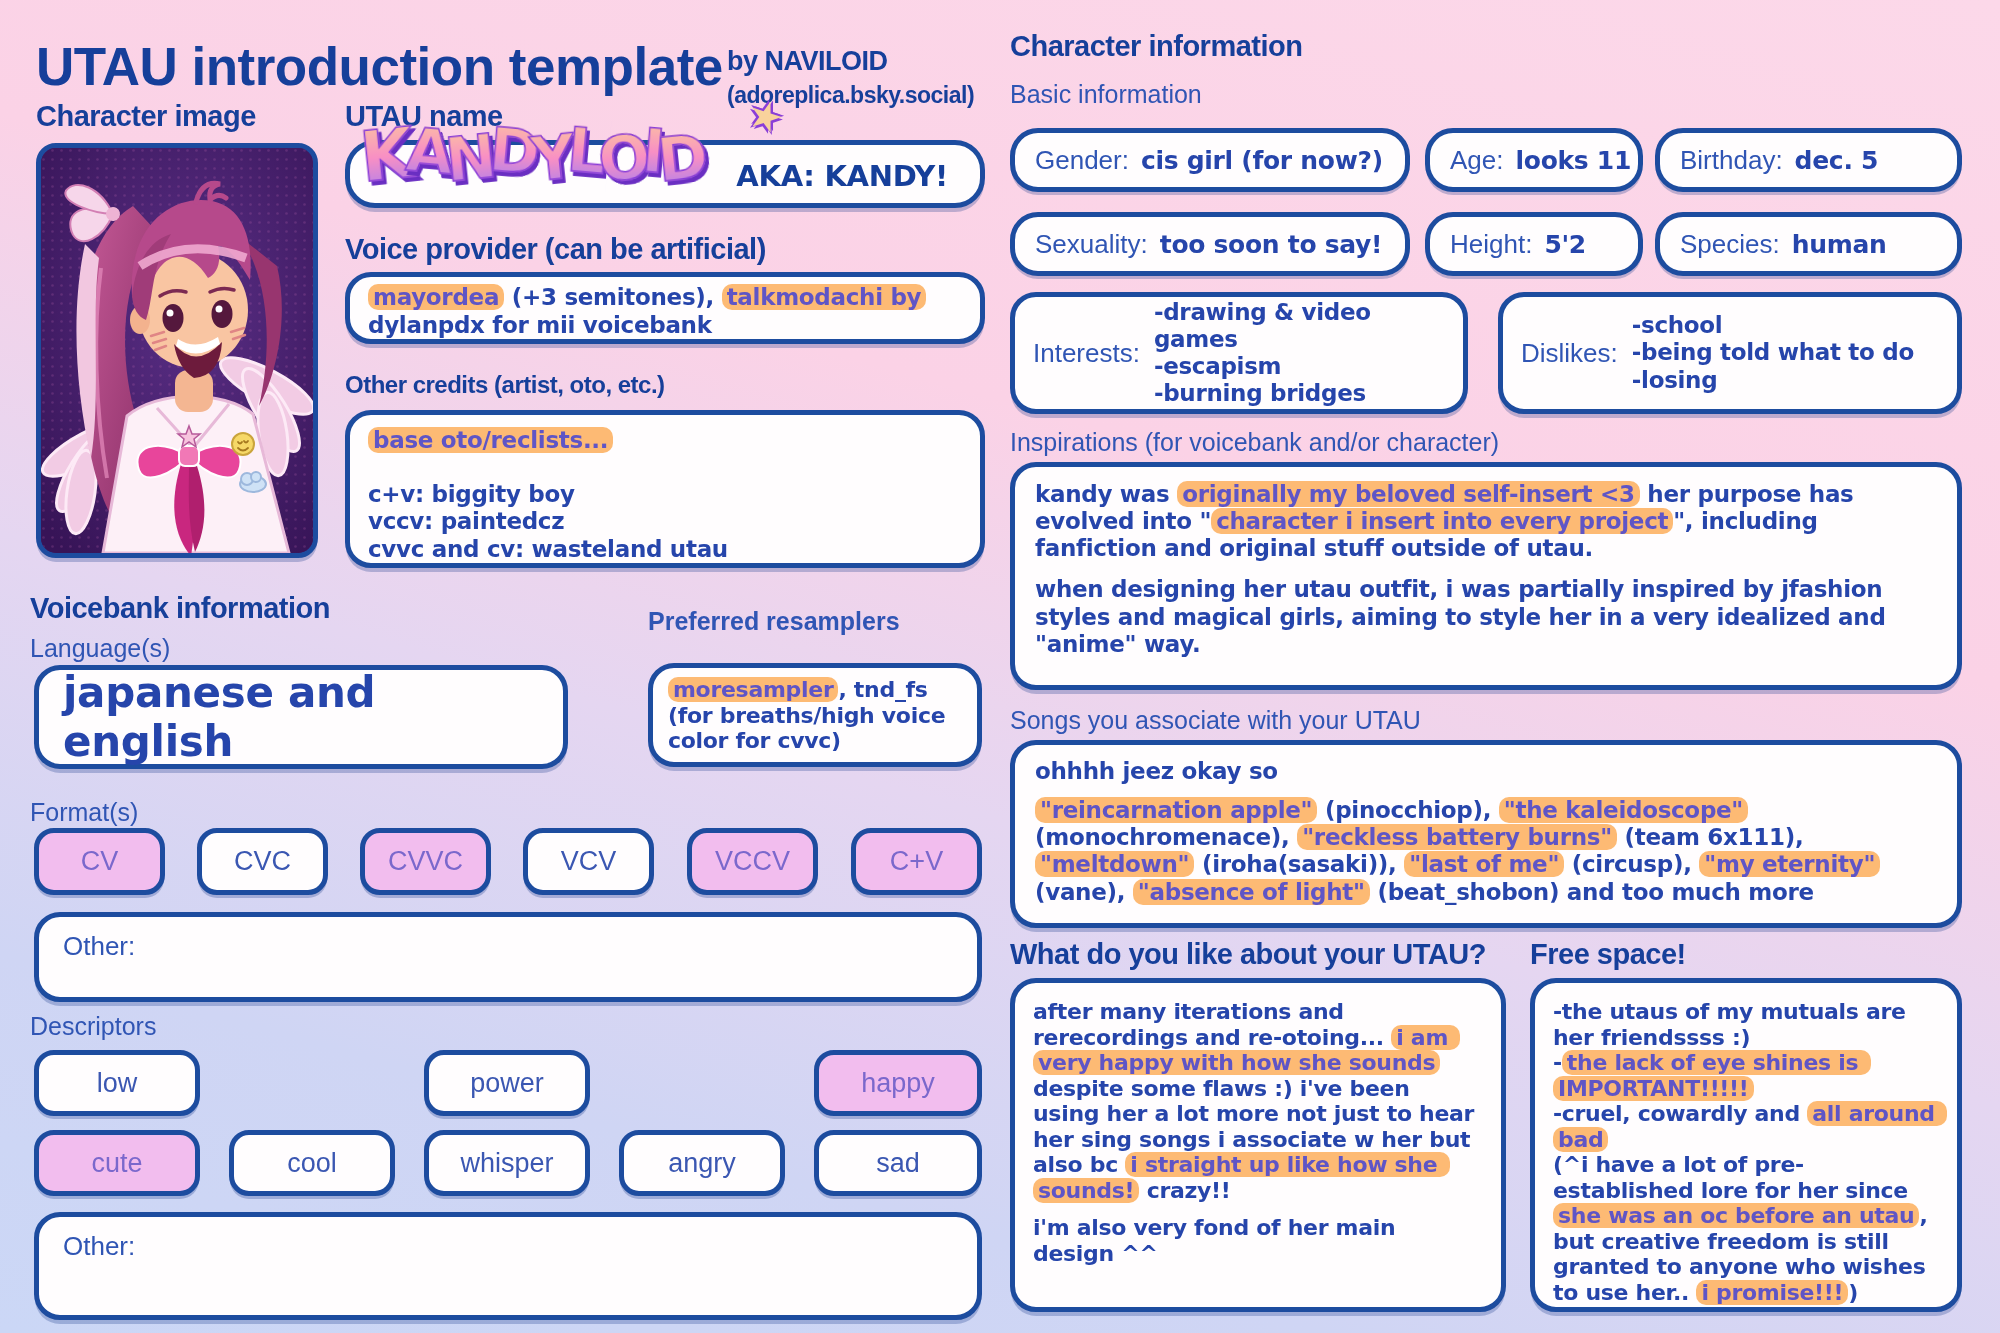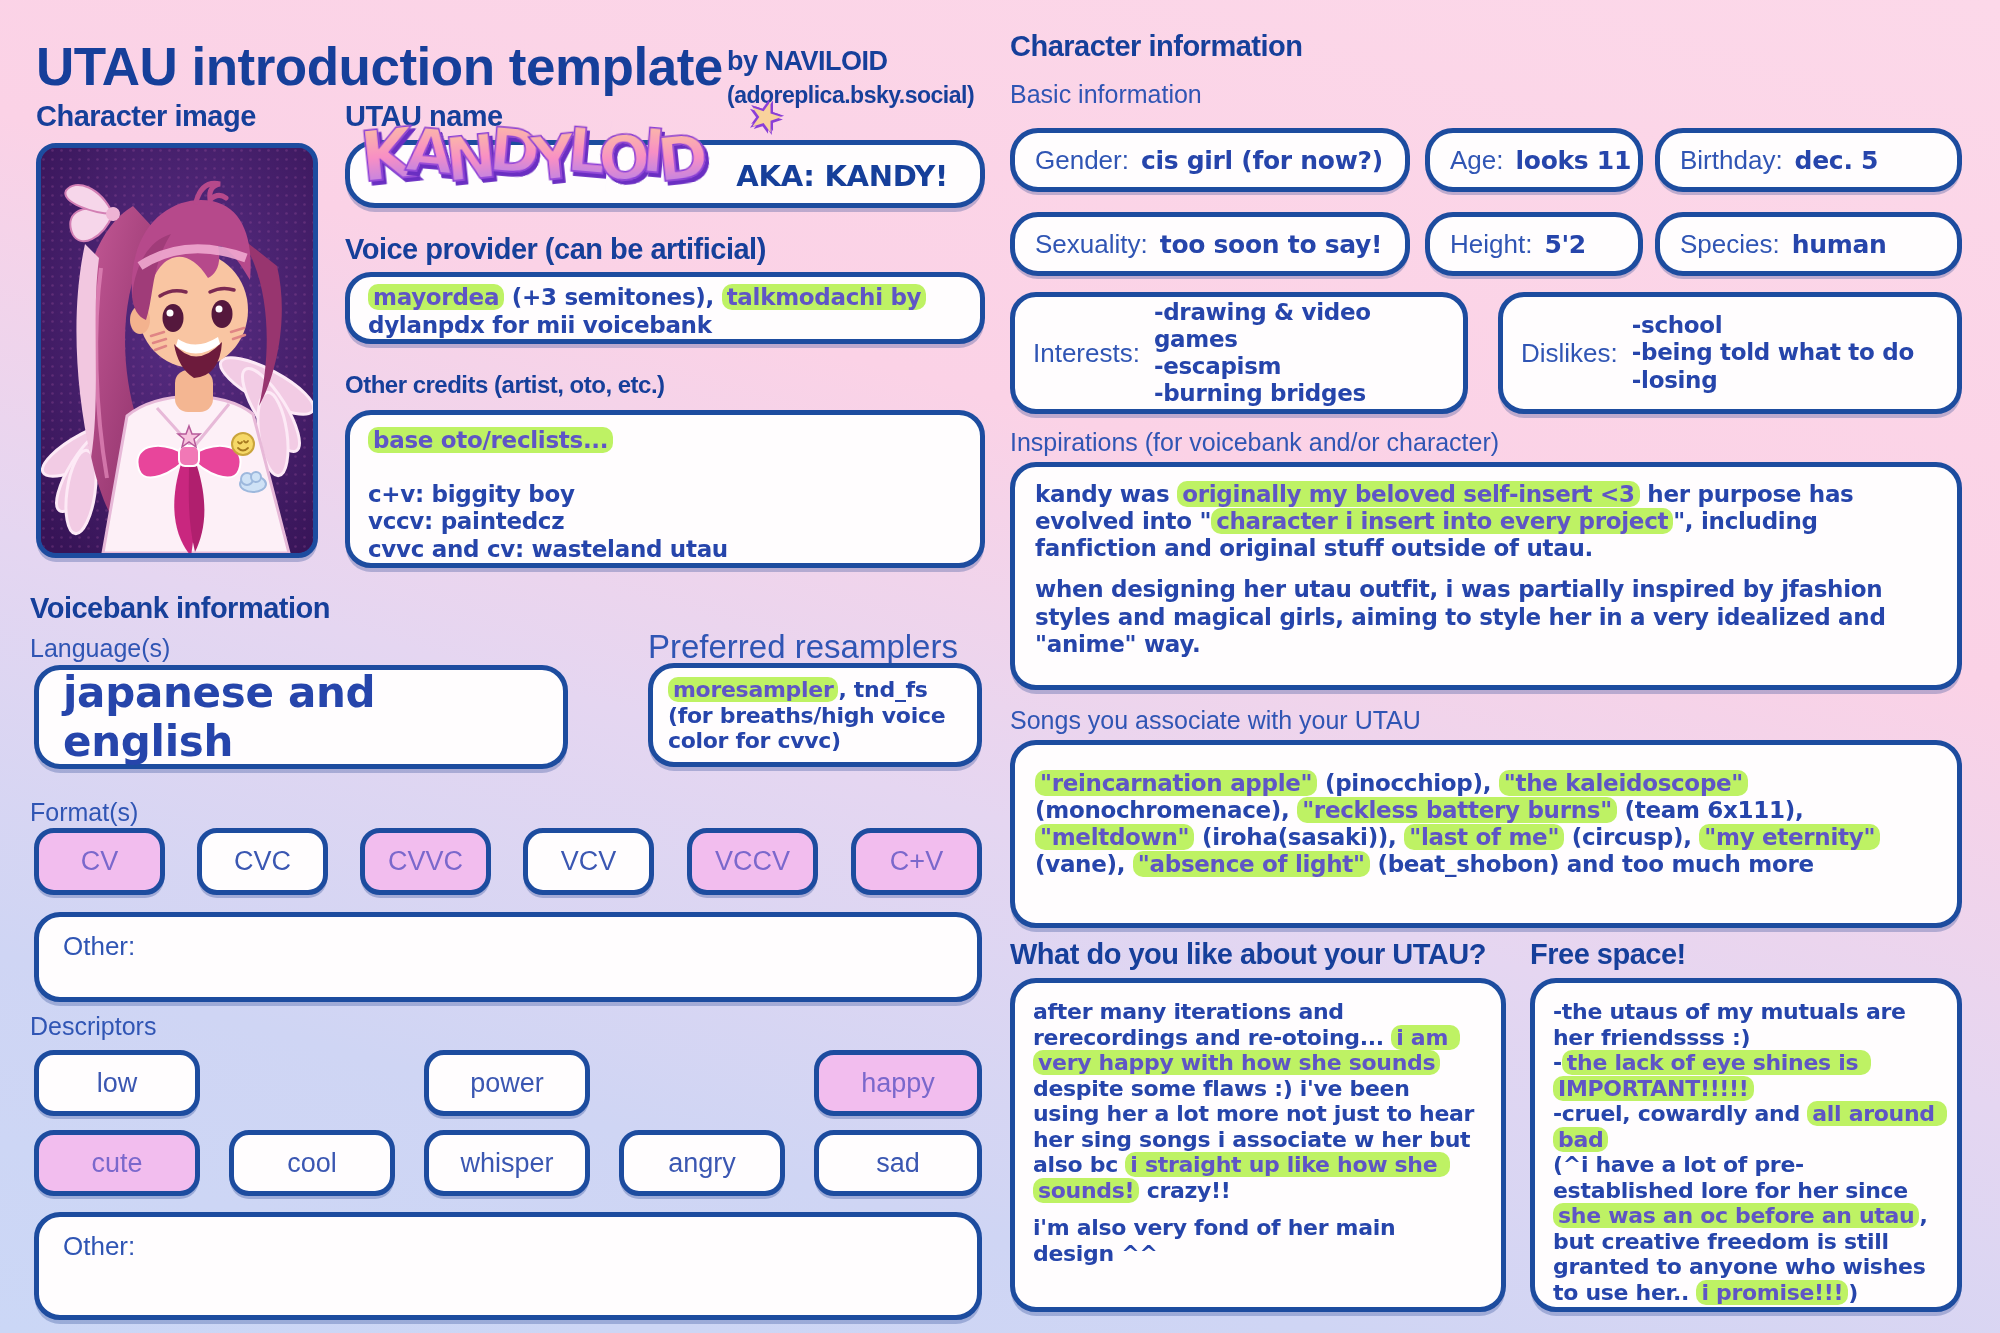--- a/index.html
+++ b/index.html
@@ -6,21 +6,21 @@
   body{font-family:"Liberation Sans",sans-serif;}
   .canvas{position:relative;width:2000px;height:1333px;overflow:hidden;
     background:linear-gradient(196deg,#fcd8e9 0%,#fbd2e6 36%,#e5d6f1 58%,#cfd5f4 80%,#cbd7f6 100%);}
   .abs{position:absolute;}
   .h-bold{font-weight:bold;color:#163f9a;letter-spacing:-0.5px;}
   .h-reg{font-weight:normal;color:#3055b4;}
   .box{position:absolute;background:#fffdfe;border:5px solid #1d4c9f;border-radius:26px;
     box-shadow:0 5px 0 -1px rgba(30,60,140,0.28);box-sizing:border-box;}
   .hand{font-family:"DejaVu Sans",sans-serif;font-weight:bold;color:#2645ab;letter-spacing:-0.3px;}
   .seg{white-space:pre-wrap;}
-  .hl{background:#bef264;color:#5f55c6;border-radius:10px;padding:0 5px;
+  .hl{background:#fdba74;color:#5f55c6;border-radius:10px;padding:0 5px;
     -webkit-box-decoration-break:clone;box-decoration-break:clone;}
   .chip{position:absolute;background:#fffdfe;border:5px solid #1d4c9f;border-radius:20px;
     box-shadow:0 4px 0 -1px rgba(30,60,140,0.28);box-sizing:border-box;
     display:flex;align-items:center;justify-content:center;
     font-size:27px;color:#3b57b2;}
   .chip.sel{background:#f2bdee;color:#7b68cc;}
   .pill{position:absolute;background:#fffdfe;border:5px solid #1d4c9f;border-radius:28px;
     box-shadow:0 4px 0 -1px rgba(30,60,140,0.28);box-sizing:border-box;
     display:flex;align-items:center;padding:16px 20px;}
   .pill .plabel{font-size:26px;color:#3055b4;white-space:nowrap;}
@@ -160,21 +160,21 @@
 
 c+v: biggity boy
 vccv: paintedcz
 cvvc and cv: wasteland utau</span></div>
 
   <div class="abs h-bold" style="left:30px;top:592px;font-size:29px;">Voicebank information</div>
   <div class="abs h-reg" style="left:30px;top:634px;font-size:25px;">Language(s)</div>
   <div class="box" style="left:34px;top:665px;width:534px;height:104px;display:flex;align-items:center;padding:0 24px;">
     <span class="hand" style="font-size:42px;">japanese and english</span>
   </div>
-  <div class="abs h-reg" style="left:648px;top:628px;font-size:33px;">Preferred resamplers</div>
+  <div class="abs h-reg" style="left:648px;top:607px;font-size:25px;font-weight:bold;">Preferred resamplers</div>
   <div class="box hand seg" style="left:648px;top:663px;width:334px;height:104px;padding:9px 15px;font-size:22px;line-height:1.16;"><span class="hl">moresampler</span><span>, tnd_fs (for breaths/high voice color for cvvc)</span></div>
 
   <div class="abs h-reg" style="left:30px;top:798px;font-size:25px;">Format(s)</div>
   <div class="chip sel" style="left:34px;top:828px;width:131px;height:67px;">CV</div>
   <div class="chip" style="left:197px;top:828px;width:131px;height:67px;">CVC</div>
   <div class="chip sel" style="left:360px;top:828px;width:131px;height:67px;">CVVC</div>
   <div class="chip" style="left:523px;top:828px;width:131px;height:67px;">VCV</div>
   <div class="chip sel" style="left:687px;top:828px;width:131px;height:67px;">VCCV</div>
   <div class="chip sel" style="left:851px;top:828px;width:131px;height:67px;">C+V</div>
   <div class="box" style="left:34px;top:912px;width:948px;height:90px;padding:14px 24px;">
@@ -238,20 +238,21 @@
   </div>
 
   <div class="abs h-reg" style="left:1010px;top:428px;font-size:25px;">Inspirations (for voicebank and/or character)</div>
   <div class="box" style="left:1010px;top:462px;width:952px;height:228px;padding:14px 20px;">
     <div class="hand seg para"><span>kandy was </span><span class="hl">originally my beloved self-insert &lt;3</span><span> her purpose has evolved into "</span><span class="hl">character i insert into every project</span><span>", including fanfiction and original stuff outside of utau.</span></div>
     <div class="hand seg para" style="margin-top:14px;"><span>when designing her utau outfit, i was partially inspired by jfashion styles and magical girls, aiming to style her in a very idealized and "anime" way.</span></div>
   </div>
 
   <div class="abs h-reg" style="left:1010px;top:706px;font-size:25px;">Songs you associate with your UTAU</div>
   <div class="box" style="left:1010px;top:740px;width:952px;height:188px;padding:13px 20px;">
+    <div class="hand seg para"><span>ohhhh jeez okay so</span></div>
     <div class="hand seg para" style="margin-top:12px;"><span class="hl">"reincarnation apple"</span><span> (pinocchiop), </span><span class="hl">"the kaleidoscope"</span><span> (monochromenace), </span><span class="hl">"reckless battery burns"</span><span> (team 6x111), </span><span class="hl">"meltdown"</span><span> (iroha(sasaki)), </span><span class="hl">"last of me"</span><span> (circusp), </span><span class="hl">"my eternity"</span><span> (vane), </span><span class="hl">"absence of light"</span><span> (beat_shobon) and too much more</span></div>
   </div>
 
   <div class="abs h-bold" style="left:1010px;top:938px;font-size:29px;">What do you like about your UTAU?</div>
   <div class="abs h-bold" style="left:1530px;top:938px;font-size:29px;">Free space!</div>
   <div class="box" style="left:1010px;top:978px;width:496px;height:334px;padding:16px 18px;">
     <div class="hand seg" style="font-size:22px;line-height:1.16;"><span>after many iterations and rerecordings and re-otoing... </span><span class="hl">i am very happy with how she sounds</span><span> despite some flaws :) i've been using her a lot more not just to hear her sing songs i associate w her but also bc </span><span class="hl">i straight up like how she sounds!</span><span> crazy!!</span></div>
     <div class="hand seg" style="font-size:22px;line-height:1.16;margin-top:12px;"><span>i'm also very fond of her main design ^^</span></div>
   </div>
   <div class="box" style="left:1530px;top:978px;width:432px;height:334px;padding:16px 18px;">

